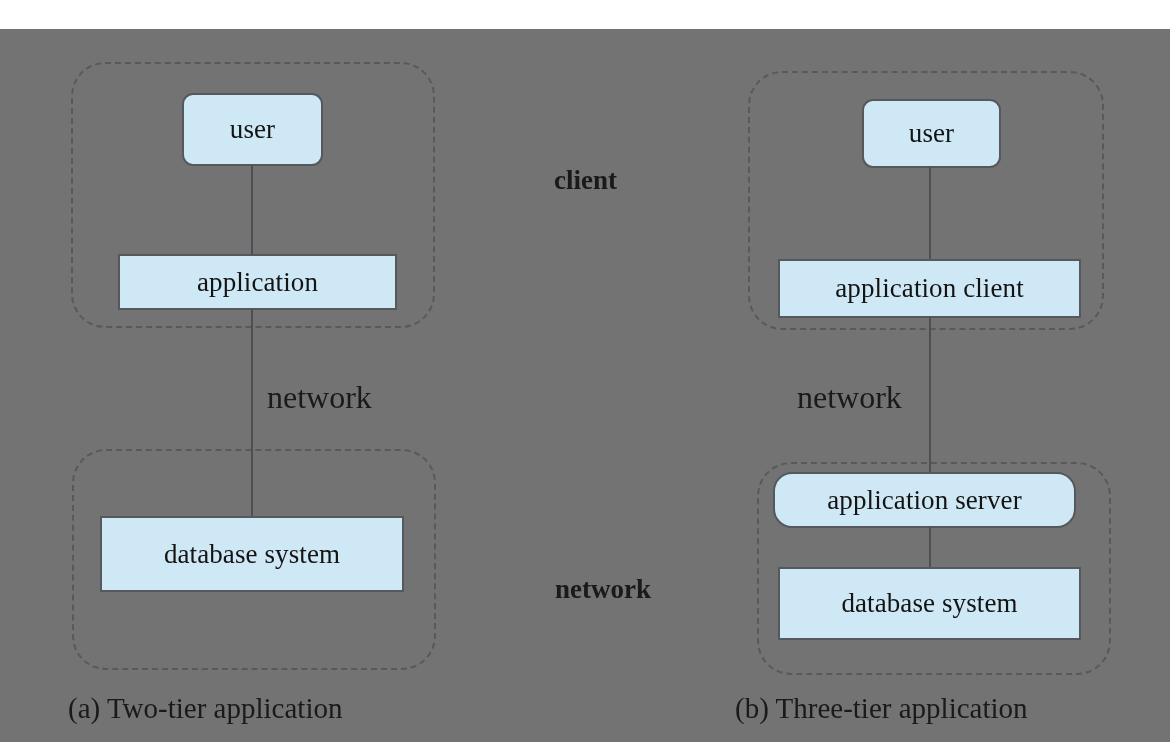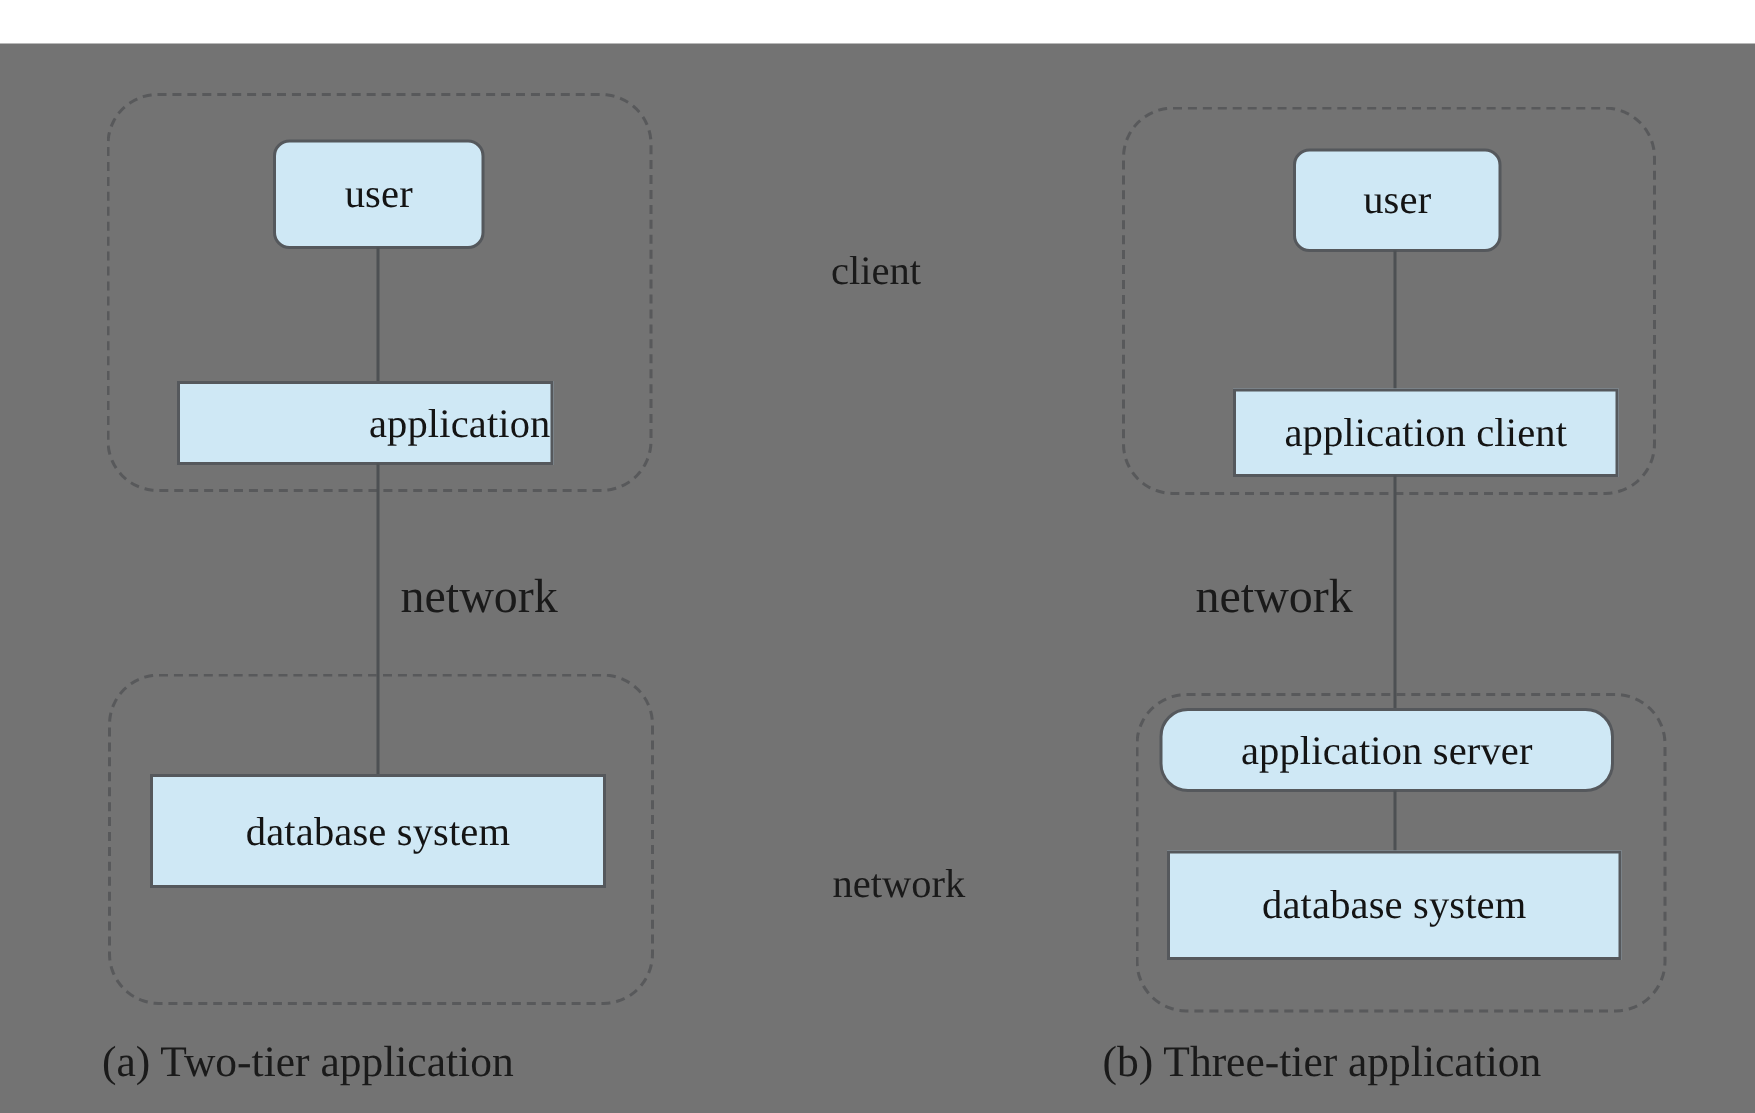--- a/index.html
+++ b/index.html
@@ -61,51 +61,52 @@
     width: 2px;
   }
 
   
   .tier-tag {
     position: absolute;
     font-size: 27px;
     color: #1a1a1a;
     white-space: nowrap;
     line-height: 1;
+    font-weight: bold;
   }
   .net-tag {
     position: absolute;
     font-size: 32px;
     color: #1a1a1a;
     white-space: nowrap;
     line-height: 1;
   }
   .caption {
     position: absolute;
     font-size: 29px;
     color: #1a1a1a;
     white-space: nowrap;
     line-height: 1;
   }
 
   
   #region-a-client { left: 71px;  top: 33px;  width: 364px; height: 266px; }
   #region-a-server { left: 72px;  top: 420px; width: 364px; height: 221px; }
   #node-a-user        { left: 182px; top: 64px;  width: 141px; height: 73px; }
-  #node-a-application { left: 118px; top: 225px; width: 251px; height: 56px; justify-content: flex-end; }
+  #node-a-application { left: 118px; top: 225px; width: 279px; height: 56px; }
   #node-a-database    { left: 100px; top: 487px; width: 304px; height: 76px; }
   #conn-a-user-app  { left: 251px; top: 136px; height: 90px; }
   #conn-a-app-db    { left: 251px; top: 280px; height: 208px; }
   #net-tag-a { left: 267px; top: 352px; }
 
   
   #region-b-client { left: 748px; top: 42px;  width: 356px; height: 259px; }
   #region-b-server { left: 757px; top: 433px; width: 354px; height: 213px; }
   #node-b-user        { left: 862px; top: 70px;  width: 139px; height: 69px; }
-  #node-b-app-client  { left: 822px; top: 230px; width: 257px; height: 59px; }
+  #node-b-app-client  { left: 778px; top: 230px; width: 303px; height: 59px; }
   #node-b-app-server  { left: 773px; top: 443px; width: 303px; height: 56px; border-radius: 19px; }
   #node-b-database    { left: 778px; top: 538px; width: 303px; height: 73px; }
   #conn-b-user-appclient { left: 929px; top: 138px; height: 93px; }
   #conn-b-appclient-appserver { left: 929px; top: 288px; height: 156px; }
   #conn-b-appserver-db   { left: 929px; top: 498px; height: 41px; }
   #net-tag-b { left: 797px; top: 352px; }
 
   
   #tag-client { left: 554px; top: 138px; }
   #tag-server { left: 555px; top: 547px; }

